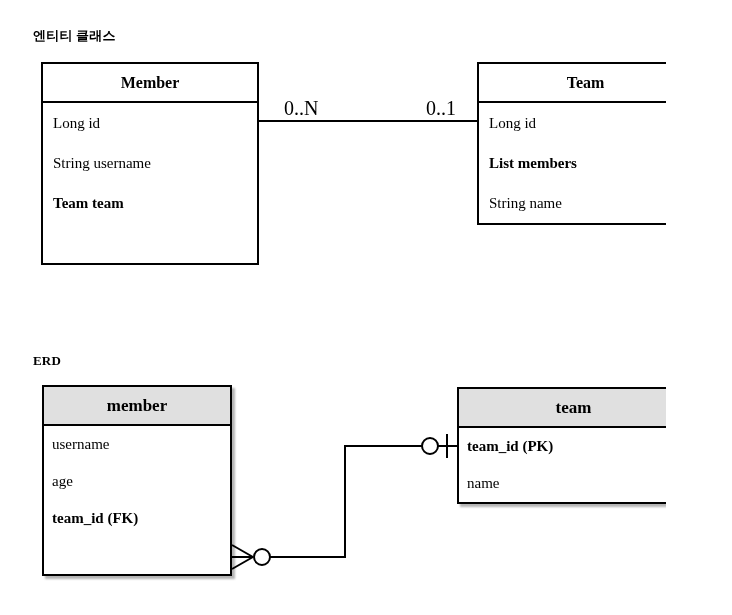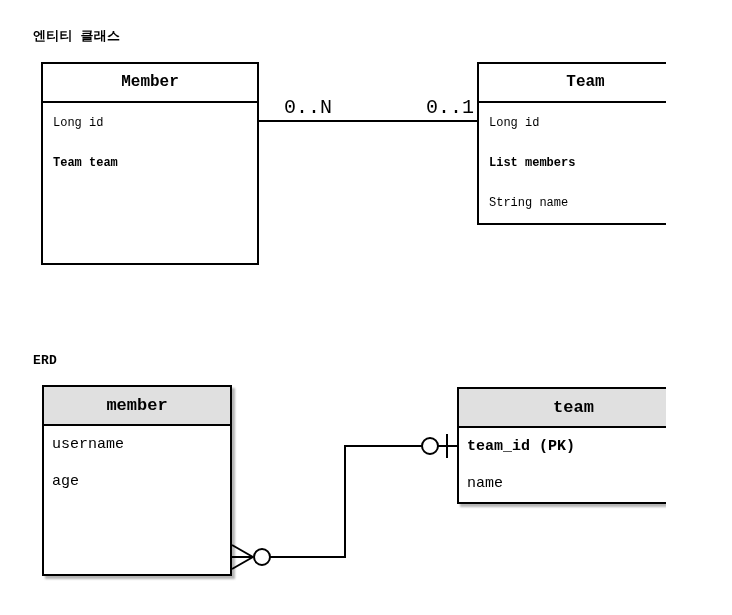--- a/index.html
+++ b/index.html
@@ -1,21 +1,21 @@
 <!DOCTYPE html>
 <html><head>
 <meta charset="utf-8">
 <style>
   html, body { margin: 0; padding: 0; background: #fff; }
   .canvas {
     position: relative;
     width: 666px;
     height: 615px;
     background: #ffffff;
-    font-family: Liberation Mono, monospace;
+    font-family: Liberation Serif, serif;
     color: #000;
     overflow: hidden;
   }
   .section-title {
     position: absolute;
     font-size: 13px;
     font-weight: bold;
     letter-spacing: 0.2px;
   }
   #class-section-title { left: 33px; top: 27px; }
@@ -35,21 +35,21 @@
     line-height: 37px;
     border-bottom: 2px solid #000;
     text-align: center;
     font-weight: bold;
     font-size: 16px;
   }
   .uml-field {
     height: 40px;
     line-height: 40px;
     padding-left: 10px;
-    font-size: 12px;
+    font-size: 15px;
     white-space: nowrap;
   }
 
   
   .erd-table {
     position: absolute;
     box-sizing: border-box;
     border: 2px solid #000;
     background: #fff;
     box-shadow: 3px 3px 2px #b4b4b4;
@@ -96,39 +96,41 @@
 </head>
 <body>
 
 <div class="canvas">
 
   <div class="section-title" id="class-section-title">엔티티 클래스</div>
 
   <div class="uml-box" id="class-box-member">
     <div class="uml-header">Member</div>
     <div class="uml-field">Long id</div>
+    <div class="uml-field">String username</div>
     <div class="uml-field bold">Team team</div>
   </div>
 
   <div class="uml-box" id="class-box-team">
     <div class="uml-header">Team</div>
     <div class="uml-field">Long id</div>
     <div class="uml-field bold">List members</div>
     <div class="uml-field">String name</div>
   </div>
 
   <div class="cardinality-label" id="cardinality-left">0..N</div>
   <div class="cardinality-label" id="cardinality-right">0..1</div>
 
   <div class="section-title" id="erd-section-title">ERD</div>
 
   <div class="erd-table" id="erd-table-member">
     <div class="erd-header">member</div>
     <div class="erd-field">username</div>
     <div class="erd-field">age</div>
+    <div class="erd-field bold">team_id (FK)</div>
   </div>
 
   <div class="erd-table" id="erd-table-team">
     <div class="erd-header">team</div>
     <div class="erd-field bold">team_id (PK)</div>
     <div class="erd-field">name</div>
   </div>
 
   <svg class="connector-layer" viewBox="0 0 732 615" xmlns="http://www.w3.org/2000/svg">
 

